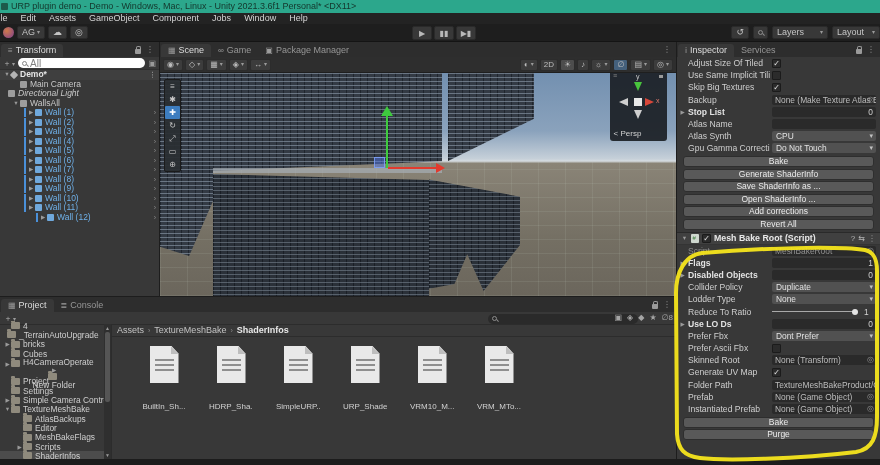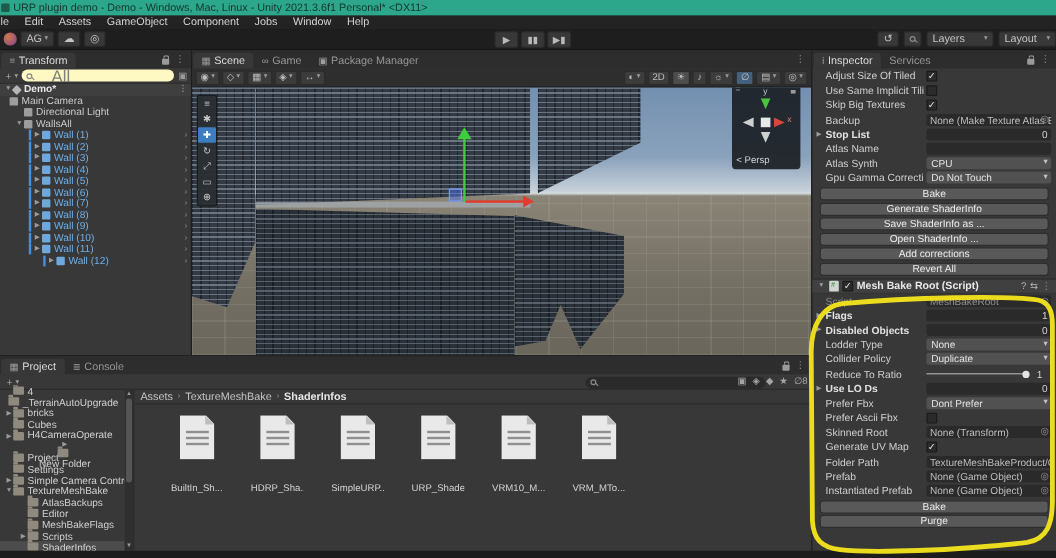--- a/index.html
+++ b/index.html
@@ -28,21 +28,21 @@
 
 .tabstrip{height:15px;background:#2d2d2d;display:flex;align-items:flex-end;padding-left:1px}
 .tab{height:13px;padding:0 7px;background:#383838;border-radius:3px 3px 0 0;line-height:13px;display:flex;gap:3px;color:#dcdcdc;align-items:center}
 .tab.inactive{background:transparent;color:#969696}
 .tabicon{font-size:8px;color:#9d9d9d}
 .striprt{margin-left:auto;display:flex;gap:5px;align-items:center;padding:0 5px;height:100%}
 
 
 #hierarchy{position:absolute;left:0;top:42px;width:160px;height:254px;background:#383838;border-right:1px solid #1d1d1d}
 .searchrow{height:13px;display:flex;align-items:center;padding:1px 3px;gap:3px;background:#383838;border-bottom:1px solid #303030}
-.searchbox{flex:1;height:10px;background:#fef9c3;border-radius:5px;color:#7e7e7e;display:flex;align-items:center;padding:0 4px;gap:16px;font-size:14px}
+.searchbox{flex:1;height:10px;background:#ffffff;border-radius:5px;color:#7e7e7e;display:flex;align-items:center;padding:0 4px;gap:3px;font-size:10px}
 .addbtn{color:#b5b5b5;font-size:8px;display:flex;gap:1px;align-items:center}
 .hrow{height:9.5px;display:flex;align-items:center;font-size:8.5px;line-height:9px;white-space:nowrap}
 .hrow.scene{background:#3f3f3f;font-weight:bold;color:#e6e6e6}
 .hrow.wall{color:#6fb0e8}
 .hrow .fcaret{width:8px;font-size:5.5px;color:#9a9a9a;text-align:center;flex:none}
 .hicon{width:7px;height:7px;border-radius:1px;background:#9d9d9d;margin-right:3px;flex:none}
 .hicon.blue{background:#6fa8dc}
 .hicon.logo{background:#b5b5b5;transform:rotate(45deg);width:6px;height:6px}
 .bluebar{width:2px;height:9px;background:#4a90d9;margin-right:1px;flex:none}
 .rowend{margin-left:auto;padding-right:3px;color:#8a8a8a;font-size:7px}
@@ -212,26 +212,26 @@
       </span>
     <span style="color:#9a9a9a;font-size:8px">▣</span>
   </div>
   <div id="hierarchy-tree">
       <div class="hrow scene" style="padding-left: 3px;">
         <span class="fcaret">▼</span>
         <span class="hicon logo"></span>
         <span>Demo*</span>
         <span class="rowend kebab">⋮</span>
       </div>
-      <div class="hrow item" style="">
+      <div class="hrow item" style="padding-left: 12px;">
         <span class="fcaret"></span>
         <span class="hicon"></span>
         <span>Main Camera</span>
       </div>
-      <div class="hrow item" style="padding-left: 12px;">
+      <div class="hrow item" style=" font-style: italic;">
         <span class="fcaret"></span>
         <span class="hicon"></span>
         <span>Directional Light</span>
       </div>
       <div class="hrow item" style="padding-left: 12px;">
         <span class="fcaret">▼</span>
         <span class="hicon"></span>
         <span>WallsAll</span>
       </div>
       <div class="hrow wall" style="padding-left: 24px;">
@@ -533,30 +533,30 @@
       </div>
       <div class="irow">
         <span class="icaret">▶</span>
         <span class="ilabel bold">Disabled Objects</span>
         <span class="ival">
           <span class="numbox">0</span>
         </span>
       </div>
       <div class="irow">
         <span class="icaret"></span>
+        <span class="ilabel">Collider Policy</span>
+        <span class="ival">
+          <span class="ddbox">Duplicate</span>
+        </span>
+      </div>
+      <div class="irow">
+        <span class="icaret"></span>
         <span class="ilabel">Lodder Type</span>
         <span class="ival">
           <span class="ddbox">None</span>
-        </span>
-      </div>
-      <div class="irow">
-        <span class="icaret"></span>
-        <span class="ilabel">Collider Policy</span>
-        <span class="ival">
-          <span class="ddbox">Duplicate</span>
         </span>
       </div>
       <div class="irow">
         <span class="icaret"></span>
         <span class="ilabel">Reduce To Ratio</span>
         <span class="ival">
           <span class="slidertrack">
             <span class="sliderknob"></span>
           </span>
           <span class="sliderval">1</span>

